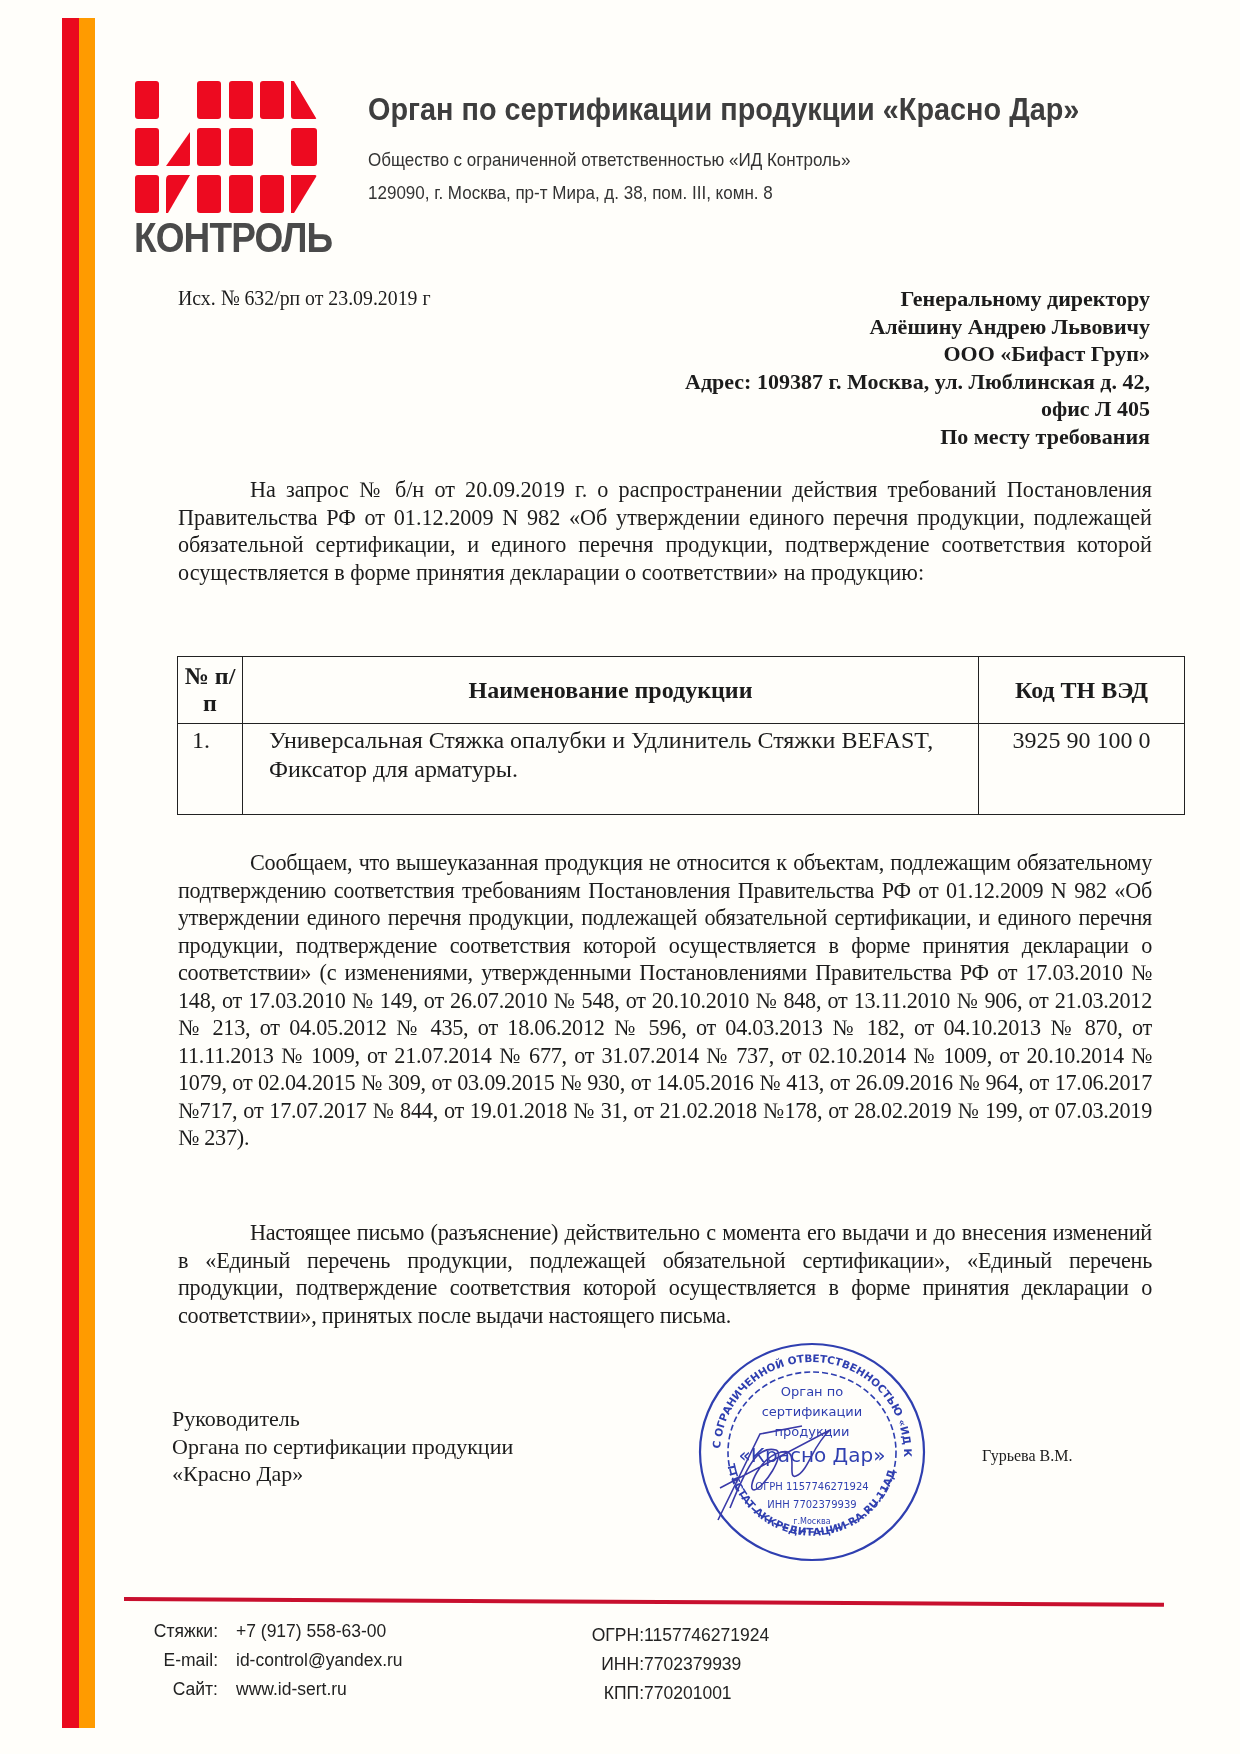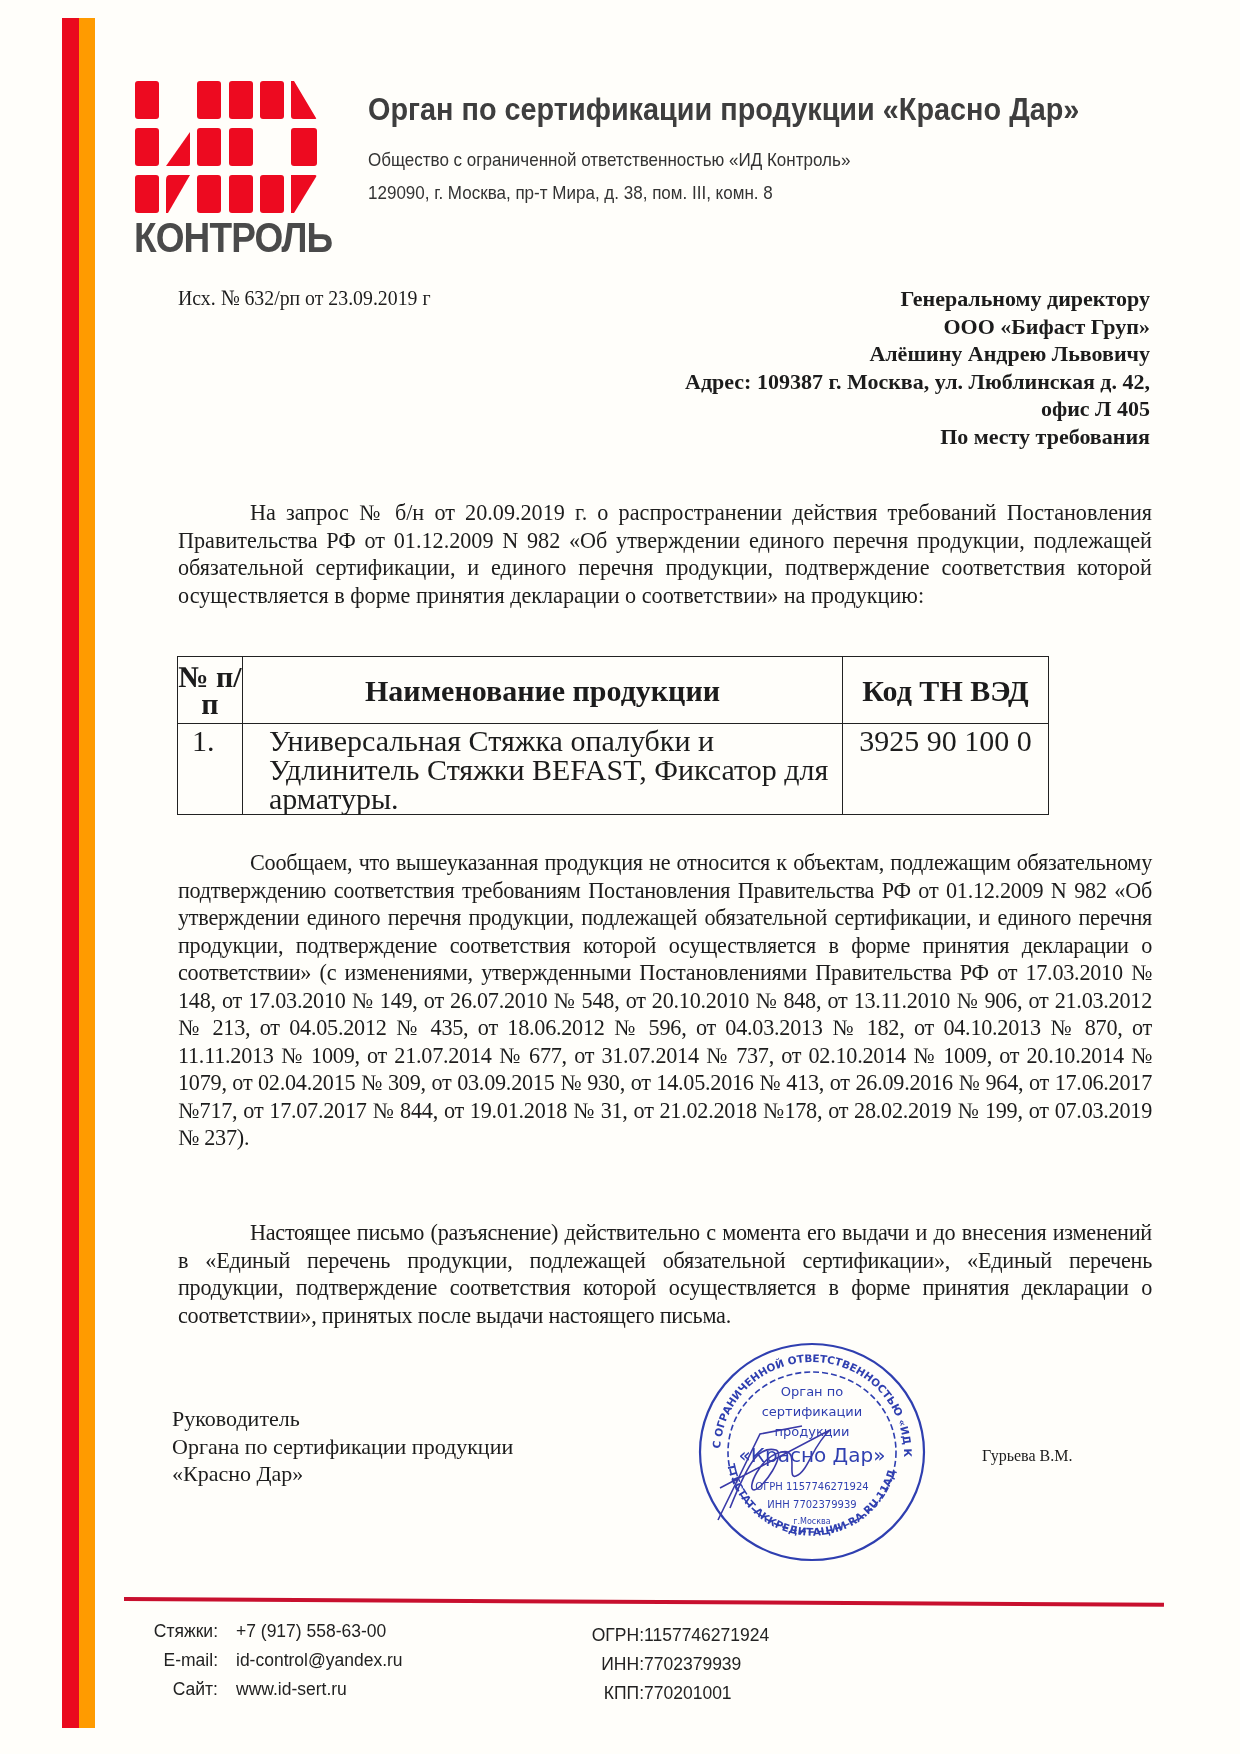--- a/index.html
+++ b/index.html
@@ -48,22 +48,22 @@
 
   
   .para {
     left: 178px; width: 974px; font-size: 22.2px; line-height: 27.5px;
     text-align: justify; text-indent: 72px;
   }
   .para.tight { letter-spacing: -0.25px; }
 
   
   table.products {
-    left: 177px; top: 656px; width: 872px; border-collapse: collapse;
-    font-size: 30px;
+    left: 177px; top: 656px; width: 1008px; border-collapse: collapse;
+    font-size: 24px;
   }
   table.products th, table.products td {
     border: 1.5px solid #222; vertical-align: top; padding: 0;
   }
   table.products th { font-weight: bold; text-align: center; vertical-align: middle; height: 66px; line-height: 27px; }
   table.products td { height: 88px; line-height: 29px; padding-top: 2px; }
   .col-num { width: 64px; }
   .col-code { width: 205px; }
   td.num { padding-left: 14px !important; }
   td.name { padding-left: 26px !important; padding-right: 8px !important; }
@@ -122,28 +122,28 @@
 <div class="abs logo-word">КОНТРОЛЬ</div>
 
 <div class="abs org-title">Орган по сертификации продукции «Красно Дар»</div>
 <div class="abs org-sub" style="top:149px">Общество с ограниченной ответственностью «ИД Контроль»</div>
 <div class="abs org-sub" style="top:182px">129090, г. Москва, пр-т Мира, д. 38, пом. III, комн. 8</div>
 
 <div class="abs ref">Исх. № 632/рп от 23.09.2019 г</div>
 
 <div class="abs addressee">
   <div>Генеральному директору</div>
+  <div>Алёшину Андрею Львовичу</div>
   <div>ООО «Бифаст Груп»</div>
-  <div>Алёшину Андрею Львовичу</div>
   <div>Адрес: 109387 г. Москва, ул. Люблинская д. 42,</div>
   <div>офис Л 405</div>
   <div class="bold">По месту требования</div>
 </div>
 
-<div class="abs para" style="top:499px">На запрос № б/н  от 20.09.2019 г. о распространении действия требований Постановления Правительства РФ от 01.12.2009 N 982 «Об утверждении единого перечня продукции, подлежащей обязательной сертификации, и единого перечня продукции, подтверждение соответствия которой осуществляется в форме принятия декларации о соответствии» на продукцию:</div>
+<div class="abs para" style="top:476px">На запрос № б/н  от 20.09.2019 г. о распространении действия требований Постановления Правительства РФ от 01.12.2009 N 982 «Об утверждении единого перечня продукции, подлежащей обязательной сертификации, и единого перечня продукции, подтверждение соответствия которой осуществляется в форме принятия декларации о соответствии» на продукцию:</div>
 
 <table class="abs products">
   <thead>
     <tr>
       <th class="col-num">№ п/п</th>
       <th>Наименование продукции</th>
       <th class="col-code">Код ТН ВЭД</th>
     </tr>
   </thead>
   <tbody>

